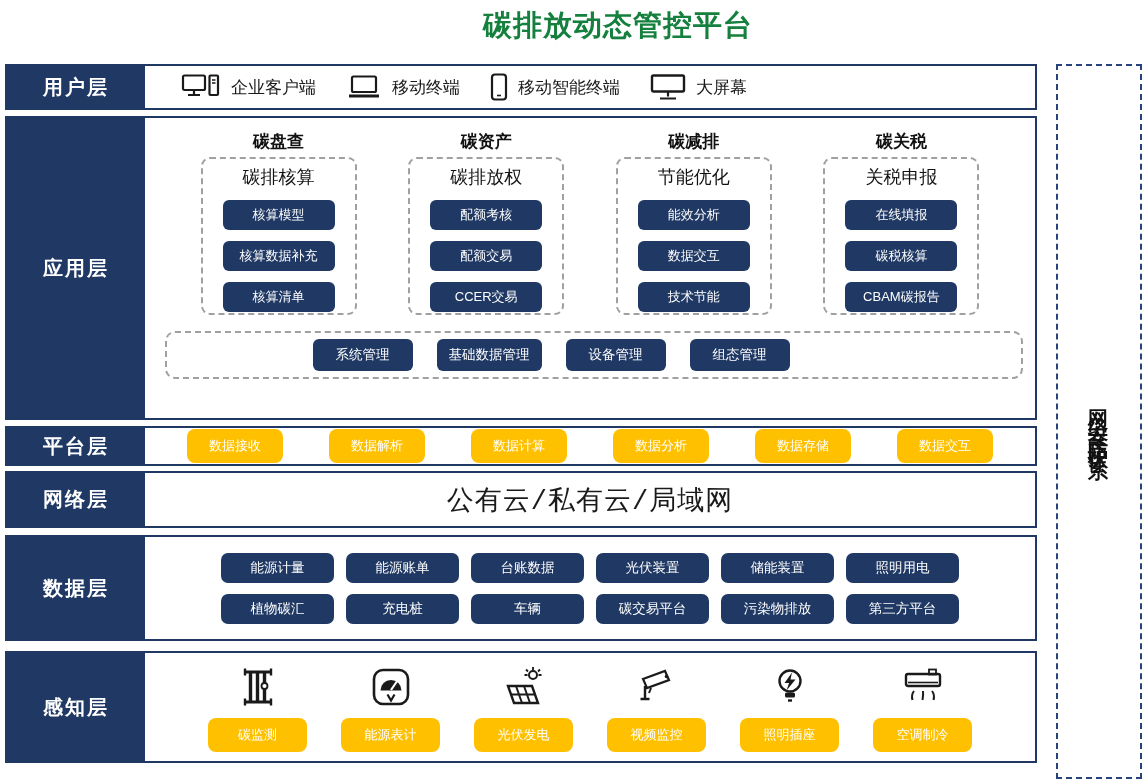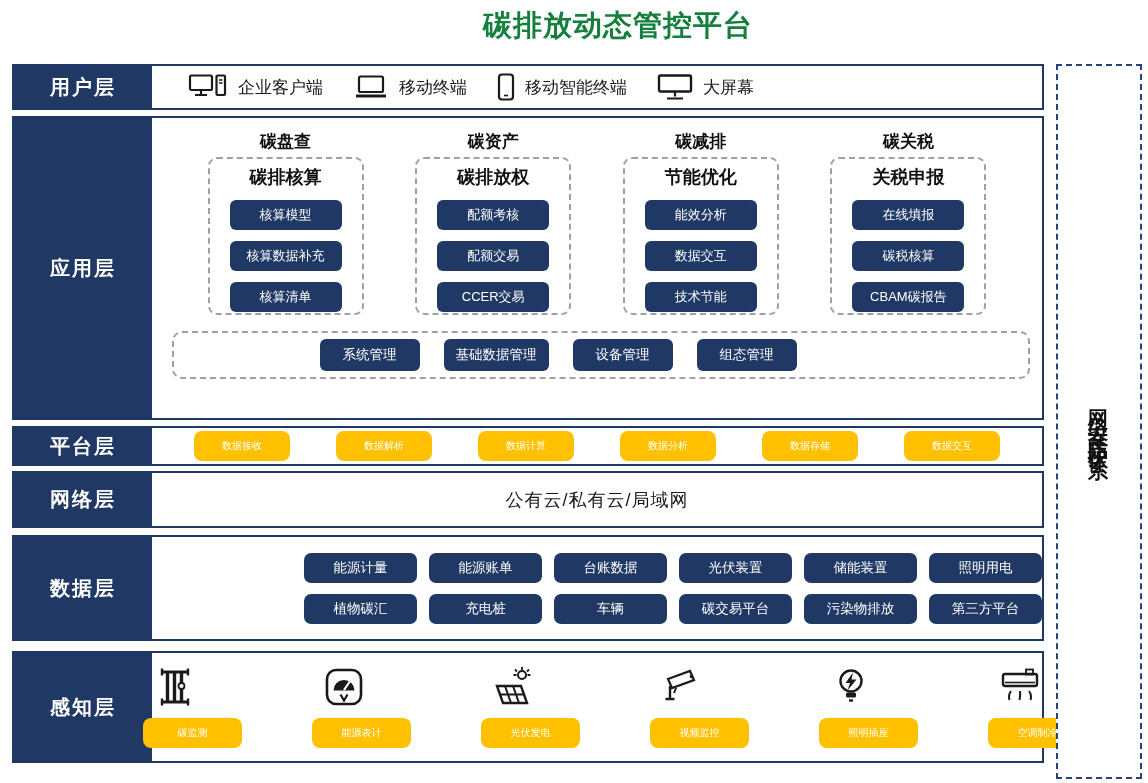--- a/index.html
+++ b/index.html
@@ -4,21 +4,21 @@
 <style>
   html,body{margin:0;padding:0;}
   body{
     width:1148px;height:783px;position:relative;background:#ffffff;
     font-family:"Liberation Sans","DejaVu Sans",sans-serif;color:#1a1a1a;overflow:hidden;
   }
   .page-title{
     position:absolute;top:6px;left:0;width:1148px;text-align:center;
     font-size:29px;font-weight:bold;color:#15803d;letter-spacing:1px;padding-left:44px;
   }
-  .stack{position:absolute;left:12px;top:64px;width:1032px;}
+  .stack{position:absolute;left:5px;top:64px;width:1032px;}
   .band{display:flex;border:2px solid #1F3864;background:#fff;box-sizing:border-box;}
   .band-label{
     flex:0 0 138px;background:#1F3864;color:#fff;font-size:20px;font-weight:bold;
     display:flex;align-items:center;justify-content:center;letter-spacing:2px;
   }
   .band-content{flex:1;position:relative;min-width:0;}
   .band-user{height:46px;}
   .band-app{height:304px;margin-top:6px;}
   .band-platform{height:40px;margin-top:6px;font-family:Liberation Mono, monospace;}
   .band-network{height:57px;margin-top:5px;}
@@ -31,52 +31,52 @@
   .uicon{flex:0 0 auto;display:flex;align-items:center;}
 
   
   .columns{display:flex;justify-content:space-evenly;padding:12px 4px 0;}
   .app-col{width:156px;text-align:center;}
   .app-col-header{font-size:17px;font-weight:bold;color:#111;margin-bottom:4px;}
   .dash-box{
     border:2px dashed #A0A0A0;border-radius:9px;height:158px;box-sizing:border-box;
     display:flex;flex-direction:column;align-items:center;gap:11px;padding-top:6px;
   }
-  .sub-header{font-size:18px;font-weight:bold;color:#111;line-height:24px;}
+  .sub-header{font-size:18px;font-weight:normal;color:#111;line-height:24px;}
   .pill-navy{
     background:#1F3864;color:#fff;font-size:13px;border-radius:6px;
     padding:6px 6px;min-width:112px;text-align:center;box-sizing:border-box;white-space:nowrap;
   }
   .mgmt-box{
     margin:16px 12px 0 20px;height:48px;border:2px dashed #A0A0A0;border-radius:10px;
     display:flex;align-items:center;justify-content:center;gap:24px;padding-right:86px;box-sizing:border-box;
   }
   .mgmt-box .pill-navy{min-width:100px;font-size:13.5px;padding:7px 12px;}
 
   
   .plat-row{height:100%;display:flex;align-items:center;justify-content:center;gap:46px;}
   .pill-yellow{
-    background:#FFC000;color:#fff;font-size:10px;border-radius:8px;
+    background:#FFC000;color:#fff;font-size:13px;border-radius:8px;
     padding:8px 6px;min-width:96px;text-align:center;box-sizing:border-box;white-space:nowrap;
   }
 
   
   .net-row{height:100%;display:flex;align-items:center;justify-content:center;
-    font-size:18px;color:#1a1a1a;letter-spacing:1px;}
+    font-size:27px;color:#1a1a1a;letter-spacing:1px;font-family:Liberation Mono, monospace;}
 
   
   .data-col{height:100%;display:flex;flex-direction:column;justify-content:center;gap:11px;}
-  .data-row{display:flex;justify-content:flex-end;gap:12px;}
+  .data-row{display:flex;justify-content:center;gap:12px;}
   .data-row .pill-navy{min-width:113px;font-size:13.5px;border-radius:7px;}
 
   
   .sense-row{height:100%;display:flex;justify-content:center;align-items:flex-start;gap:34px;padding-top:12px;box-sizing:border-box;}
   .sense-item{display:flex;flex-direction:column;align-items:center;gap:9px;}
   .sense-icon{height:44px;display:flex;align-items:flex-end;}
-  .sense-item .pill-yellow{min-width:99px;margin-left:36px;}
+  .sense-item .pill-yellow{min-width:99px;}
 
   
   .security-strip{
     position:absolute;left:1056px;top:64px;width:86px;height:715px;box-sizing:border-box;
     border:2px dashed #26437E;display:flex;align-items:center;justify-content:center;background:#fff;
   }
   .security-text{
     writing-mode:vertical-rl;text-orientation:upright;
     font-size:20px;font-weight:bold;color:#111;letter-spacing:7px;
   }

